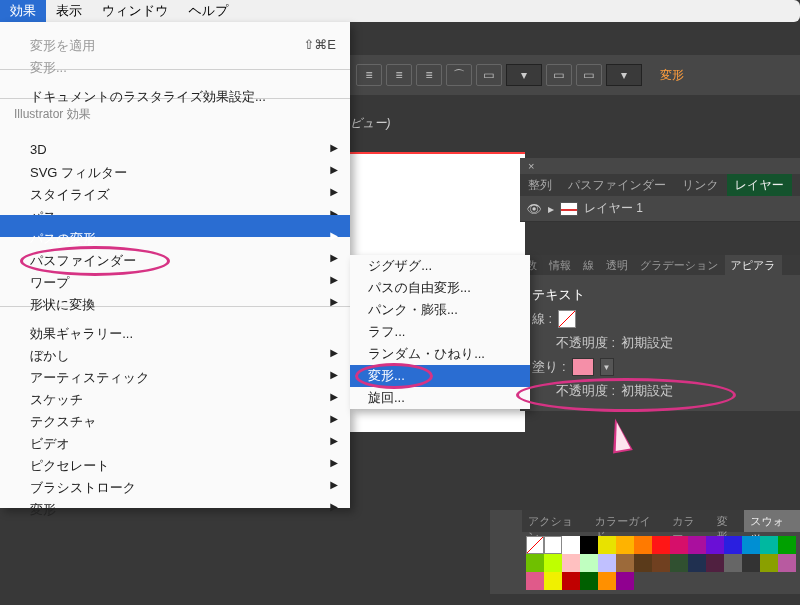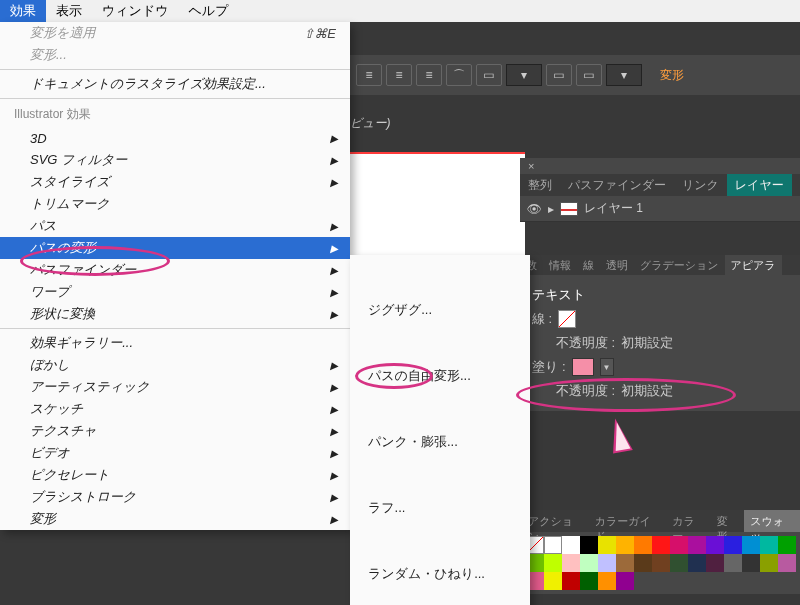--- a/index.html
+++ b/index.html
@@ -1,48 +1,48 @@
 <!DOCTYPE html>
 <html><head>
 <meta charset="utf-8">
 <style>
 * { margin: 0; padding: 0; box-sizing: border-box; font-family: "Hiragino Sans", "Meiryo", sans-serif; }
 body { background: #383838; width: 800px; height: 605px; overflow: hidden; position: relative; font-size: 12px; color: #ccc; }
 
-.menubar { background: #f0f0f0; height: 22px; display: flex; align-items: center; font-size: 13px; color: #000; }
+.menubar { background: #f0f0f0; height: 22px; display: flex; align-items: center; font-size: 13px; color: #000; border-radius: 6px; }
 .menubar .item { padding: 0 10px; height: 100%; display: flex; align-items: center; }
 .menubar .item.active { background: #2a6dd2; color: #fff; }
 
 .dropdown { position: absolute; left: 0; top: 22px; width: 350px; background: #fafafa; color: #222; box-shadow: 4px 4px 8px rgba(0,0,0,0.3); font-size: 13px; }
-.dropdown .row { display: flex; align-items: center; height: 22px; padding: 0 14px 0 30px; position: relative; font-style: italic; }
+.dropdown .row { display: flex; align-items: flex-start; height: 22px; padding: 15px 14px 0 30px; position: relative; }
 .dropdown .row.highlight { background: #2a6dd2; color: #fff; }
 .dropdown .row.disabled { color: #999; }
 .dropdown .sep { height: 1px; background: #d0d0d0; margin: 3px 0; }
 .dropdown .submenu-arrow { position: absolute; right: 12px; font-size: 10px; }
 .dropdown .shortcut { position: absolute; right: 14px; color: #444; }
 .dropdown .section-label { padding: 4px 14px; color: #888; font-size: 12px; }
 
 .submenu { position: absolute; left: 350px; top: 255px; width: 180px; background: #fafafa; color: #222; box-shadow: 4px 4px 8px rgba(0,0,0,0.3); font-size: 13px; }
-.submenu .row { height: 22px; padding: 0 14px 0 18px; display: flex; align-items: center; margin-top: 44px; }
+.submenu .row { height: 22px; padding: 0 14px 0 18px; display: flex; align-items: center; }
 .submenu .row.highlight { background: #2a6dd2; color: #fff; }
 
 .toolbar-bg { position: absolute; left: 350px; top: 55px; right: 0; height: 40px; background: #474747; display: flex; align-items: center; gap: 4px; padding: 0 6px; }
 .toolbar-bg .ico { width: 26px; height: 22px; border: 1px solid #666; border-radius: 2px; display: flex; align-items: center; justify-content: center; }
 .toolbar-bg .inbox { width: 36px; height: 22px; background: #3a3a3a; border: 1px solid #222; display: flex; align-items: center; justify-content: center; }
 .toolbar-bg .warp-btn { margin-left: 6px; padding: 2px 8px; color: #ff9e3d; font-size: 12px; }
 
 .tabbar { position: absolute; left: 350px; top: 115px; font-size: 12px; color: #ccc; font-style: italic; }
 
 .canvas { position: absolute; left: 350px; top: 152px; width: 175px; height: 280px; background: #fff; border-top: 2px solid #ff3b3b; }
 
 .panel-top { position: absolute; right: 0; top: 158px; width: 280px; background: #474747; }
 .panel-top .close { padding: 2px 8px; color: #bbb; font-size: 11px; }
 .panel-top .tabs { display: flex; background: #3a3a3a; font-size: 12px; height: 22px; }
 .panel-top .tabs .t { padding: 3px 8px; color: #aaa; }
-.panel-top .tabs .t.on { background: #0f766e; color: #eee; }
+.panel-top .tabs .t.on { background: #14532d; color: #eee; }
 .layer-row { display: flex; align-items: center; height: 26px; padding: 0 6px; gap: 6px; border-bottom: 1px solid #333; }
 .eye { width: 16px; text-align: center; }
 .layer-thumb { width: 18px; height: 14px; background: #fff; display: inline-block; border: 1px solid #555; }
 .layer-thumb .redline { width: 100%; height: 2px; background: #d33; margin-top: 6px; }
 
 .panel-appear { position: absolute; right: 0; top: 255px; width: 280px; background: #474747; }
 .panel-appear .tabs2 { display: flex; font-size: 11px; background: #3a3a3a; height: 20px; }
 .panel-appear .tabs2 .t { padding: 3px 6px; color: #999; }
 .panel-appear .tabs2 .t.on { background: #474747; color: #eee; }
 .appear-body { padding: 8px 12px; font-size: 13px; }
@@ -219,23 +219,20 @@
     </div>
   <div class="row">
       <span>SVG フィルター</span>
       <span class="submenu-arrow">▶</span>
     </div>
   <div class="row">
       <span>スタイライズ</span>
       <span class="submenu-arrow">▶</span>
     </div>
   <div class="row">
-      <span>トリムマーク</span>
-    </div>
-  <div class="row">
       <span>パス</span>
       <span class="submenu-arrow">▶</span>
     </div>
   <div class="row highlight">
       <span>パスの変形</span>
       <span class="submenu-arrow">▶</span>
     </div>
   <div class="row">
       <span>パスファインダー</span>
       <span class="submenu-arrow">▶</span>

